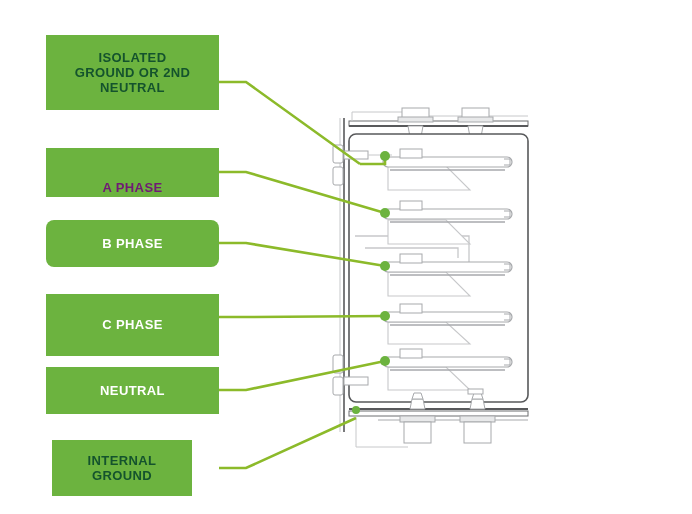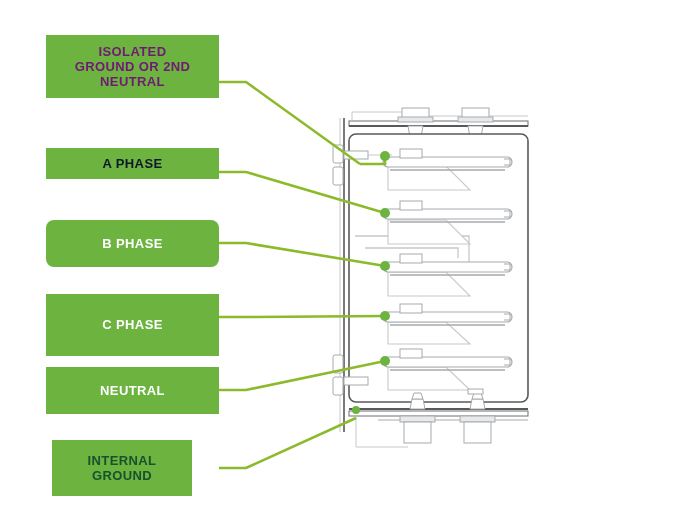--- a/index.html
+++ b/index.html
@@ -146,24 +146,24 @@
       <circle cx="385" cy="266" r="5" fill="#6cb33f"></circle>
       <polyline points="219,317 246,317 385,316" fill="none" stroke="#8cba2a" stroke-width="2.6"></polyline>
       <circle cx="385" cy="316" r="5" fill="#6cb33f"></circle>
       <polyline points="219,390 246,390 385,361" fill="none" stroke="#8cba2a" stroke-width="2.6"></polyline>
       <circle cx="385" cy="361" r="5" fill="#6cb33f"></circle>
       <polyline points="219,468 246,468 356,418" fill="none" stroke="#8cba2a" stroke-width="2.6"></polyline>
       <circle cx="356" cy="410" r="4" fill="#6cb33f"></circle>
     </svg>
 
   <div id="label-layer">
-      <div class="label-box" style="left: 46px; top: 35px; width: 173px; height: 63px; background: rgb(108, 179, 63); color: #701a75;">
+      <div class="label-box" style="left: 46px; top: 35px; width: 173px; height: 75px; background: rgb(108, 179, 63); color: #14532d;">
         <div class="lb-t">ISOLATED<br>GROUND OR 2ND<br>NEUTRAL</div>
       </div>
-      <div class="label-box" style="left: 46px; top: 148px; width: 173px; height: 31px; background: rgb(108, 179, 63); color: #0f172a;">
+      <div class="label-box" style="left: 46px; top: 148px; width: 173px; height: 49px; background: rgb(108, 179, 63); color: #701a75; align-items: flex-end;">
         <div class="lb-t">A PHASE</div>
       </div>
       <div class="label-box" style="left: 46px; top: 220px; width: 173px; height: 47px; background: rgb(108, 179, 63); color: rgb(255, 255, 255); border-radius: 8px;">
         <div class="lb-t">B PHASE</div>
       </div>
       <div class="label-box" style="left: 46px; top: 294px; width: 173px; height: 62px; background: rgb(108, 179, 63); color: rgb(255, 255, 255);">
         <div class="lb-t">C PHASE</div>
       </div>
       <div class="label-box" style="left: 46px; top: 367px; width: 173px; height: 47px; background: rgb(108, 179, 63); color: rgb(255, 255, 255);">
         <div class="lb-t">NEUTRAL</div>

